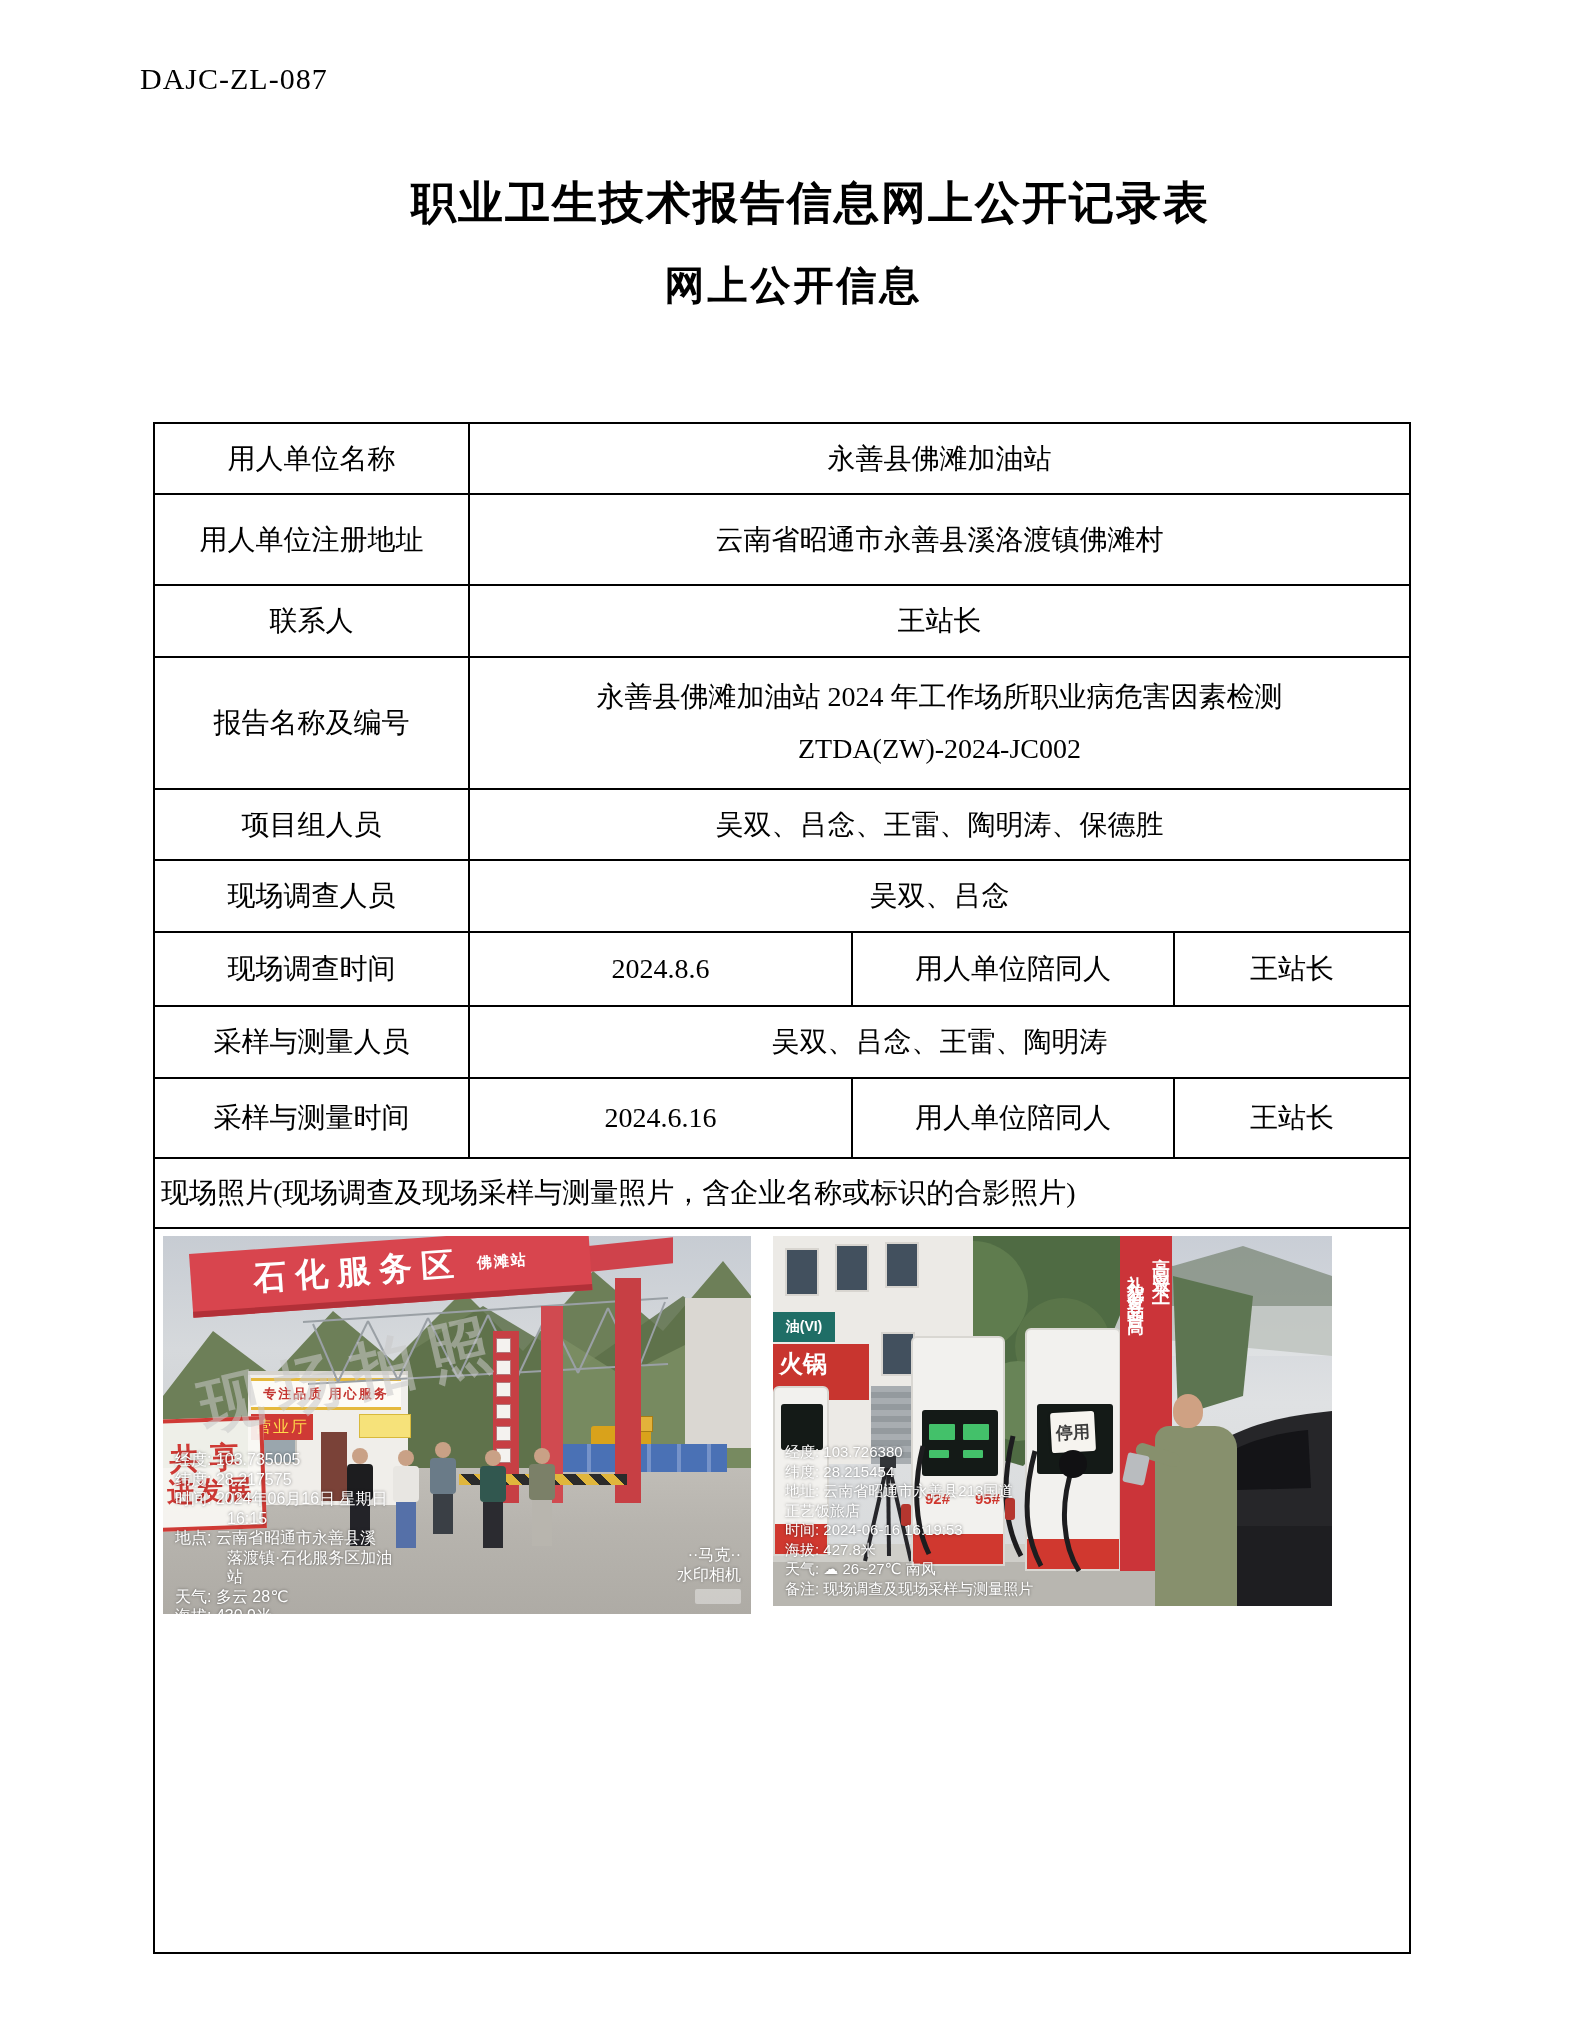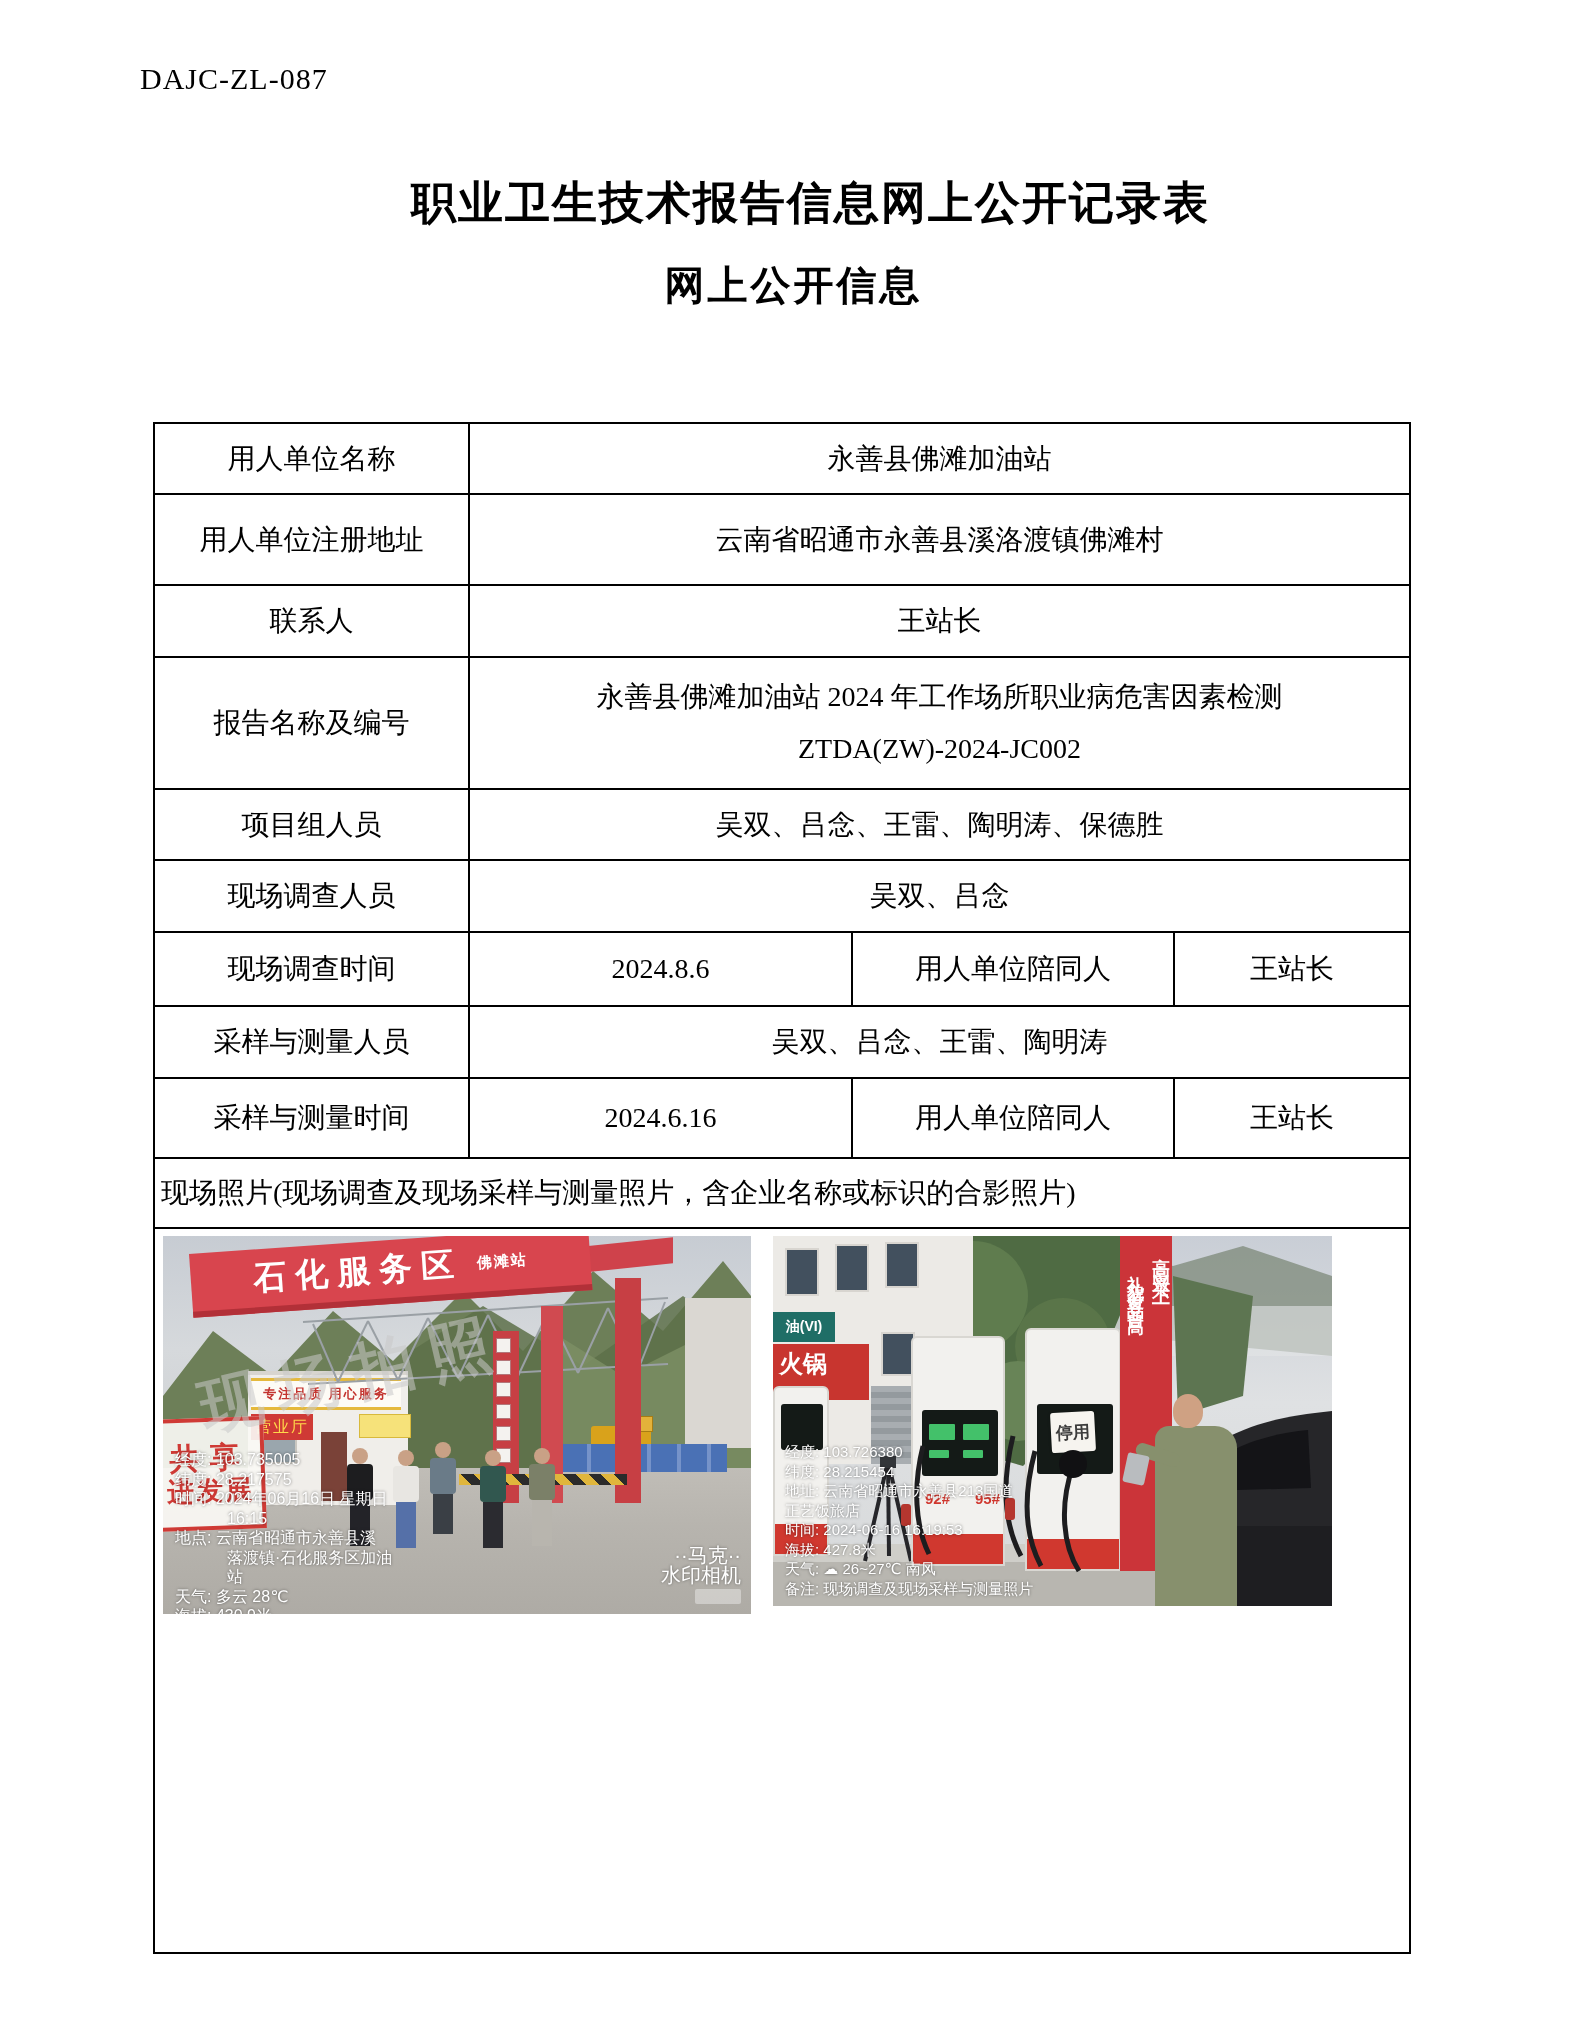--- a/index.html
+++ b/index.html
@@ -30,21 +30,21 @@
   .ph-left{left:8px;top:7px;width:588px;height:378px;}
   .ph-right{left:618px;top:7px;width:559px;height:370px;}
   .wm{position:absolute;left:12px;font-family:"Liberation Sans","DejaVu Sans",sans-serif;
       font-size:16px;line-height:19.5px;color:#fff;text-shadow:0 0 3px rgba(0,0,0,.55);white-space:nowrap;}
   .wm div{height:19.5px;}
   .wm .indent{margin-left:52px;}
   .diag-wm{position:absolute;left:34px;top:96px;font-size:62px;font-weight:bold;letter-spacing:16px;
       color:rgba(200,200,200,0.55);transform:rotate(-13deg);white-space:nowrap;
       font-family:"Liberation Sans","DejaVu Sans",sans-serif;}
   .cam-mark{position:absolute;right:10px;bottom:10px;text-align:right;color:#fff;
-      font-family:"Liberation Sans","DejaVu Sans",sans-serif;font-size:20px;line-height:20px;
+      font-family:"Liberation Sans","DejaVu Sans",sans-serif;font-size:16px;line-height:20px;
       text-shadow:0 0 3px rgba(0,0,0,.45);}
   .cam-logo{margin:4px 0 0 auto;width:46px;height:15px;background:rgba(255,255,255,.38);border-radius:2px;}
   .canopy{position:absolute;left:26px;top:18px;width:400px;height:58px;background:#d8454e;
       transform:rotate(-4deg);transform-origin:left top;display:flex;align-items:center;
       justify-content:center;gap:14px;border-bottom:6px solid #b23038;}
   .canopy-main{color:#fff;font-weight:bold;font-size:33px;letter-spacing:9px;
       font-family:"Liberation Sans","DejaVu Sans",sans-serif;white-space:nowrap;}
   .canopy-sub{color:#fff;font-weight:bold;font-size:15px;letter-spacing:2px;
       font-family:"Liberation Sans","DejaVu Sans",sans-serif;white-space:nowrap;}
   .canopy-edge{position:absolute;left:418px;top:6px;width:92px;height:26px;background:#cf424b;

